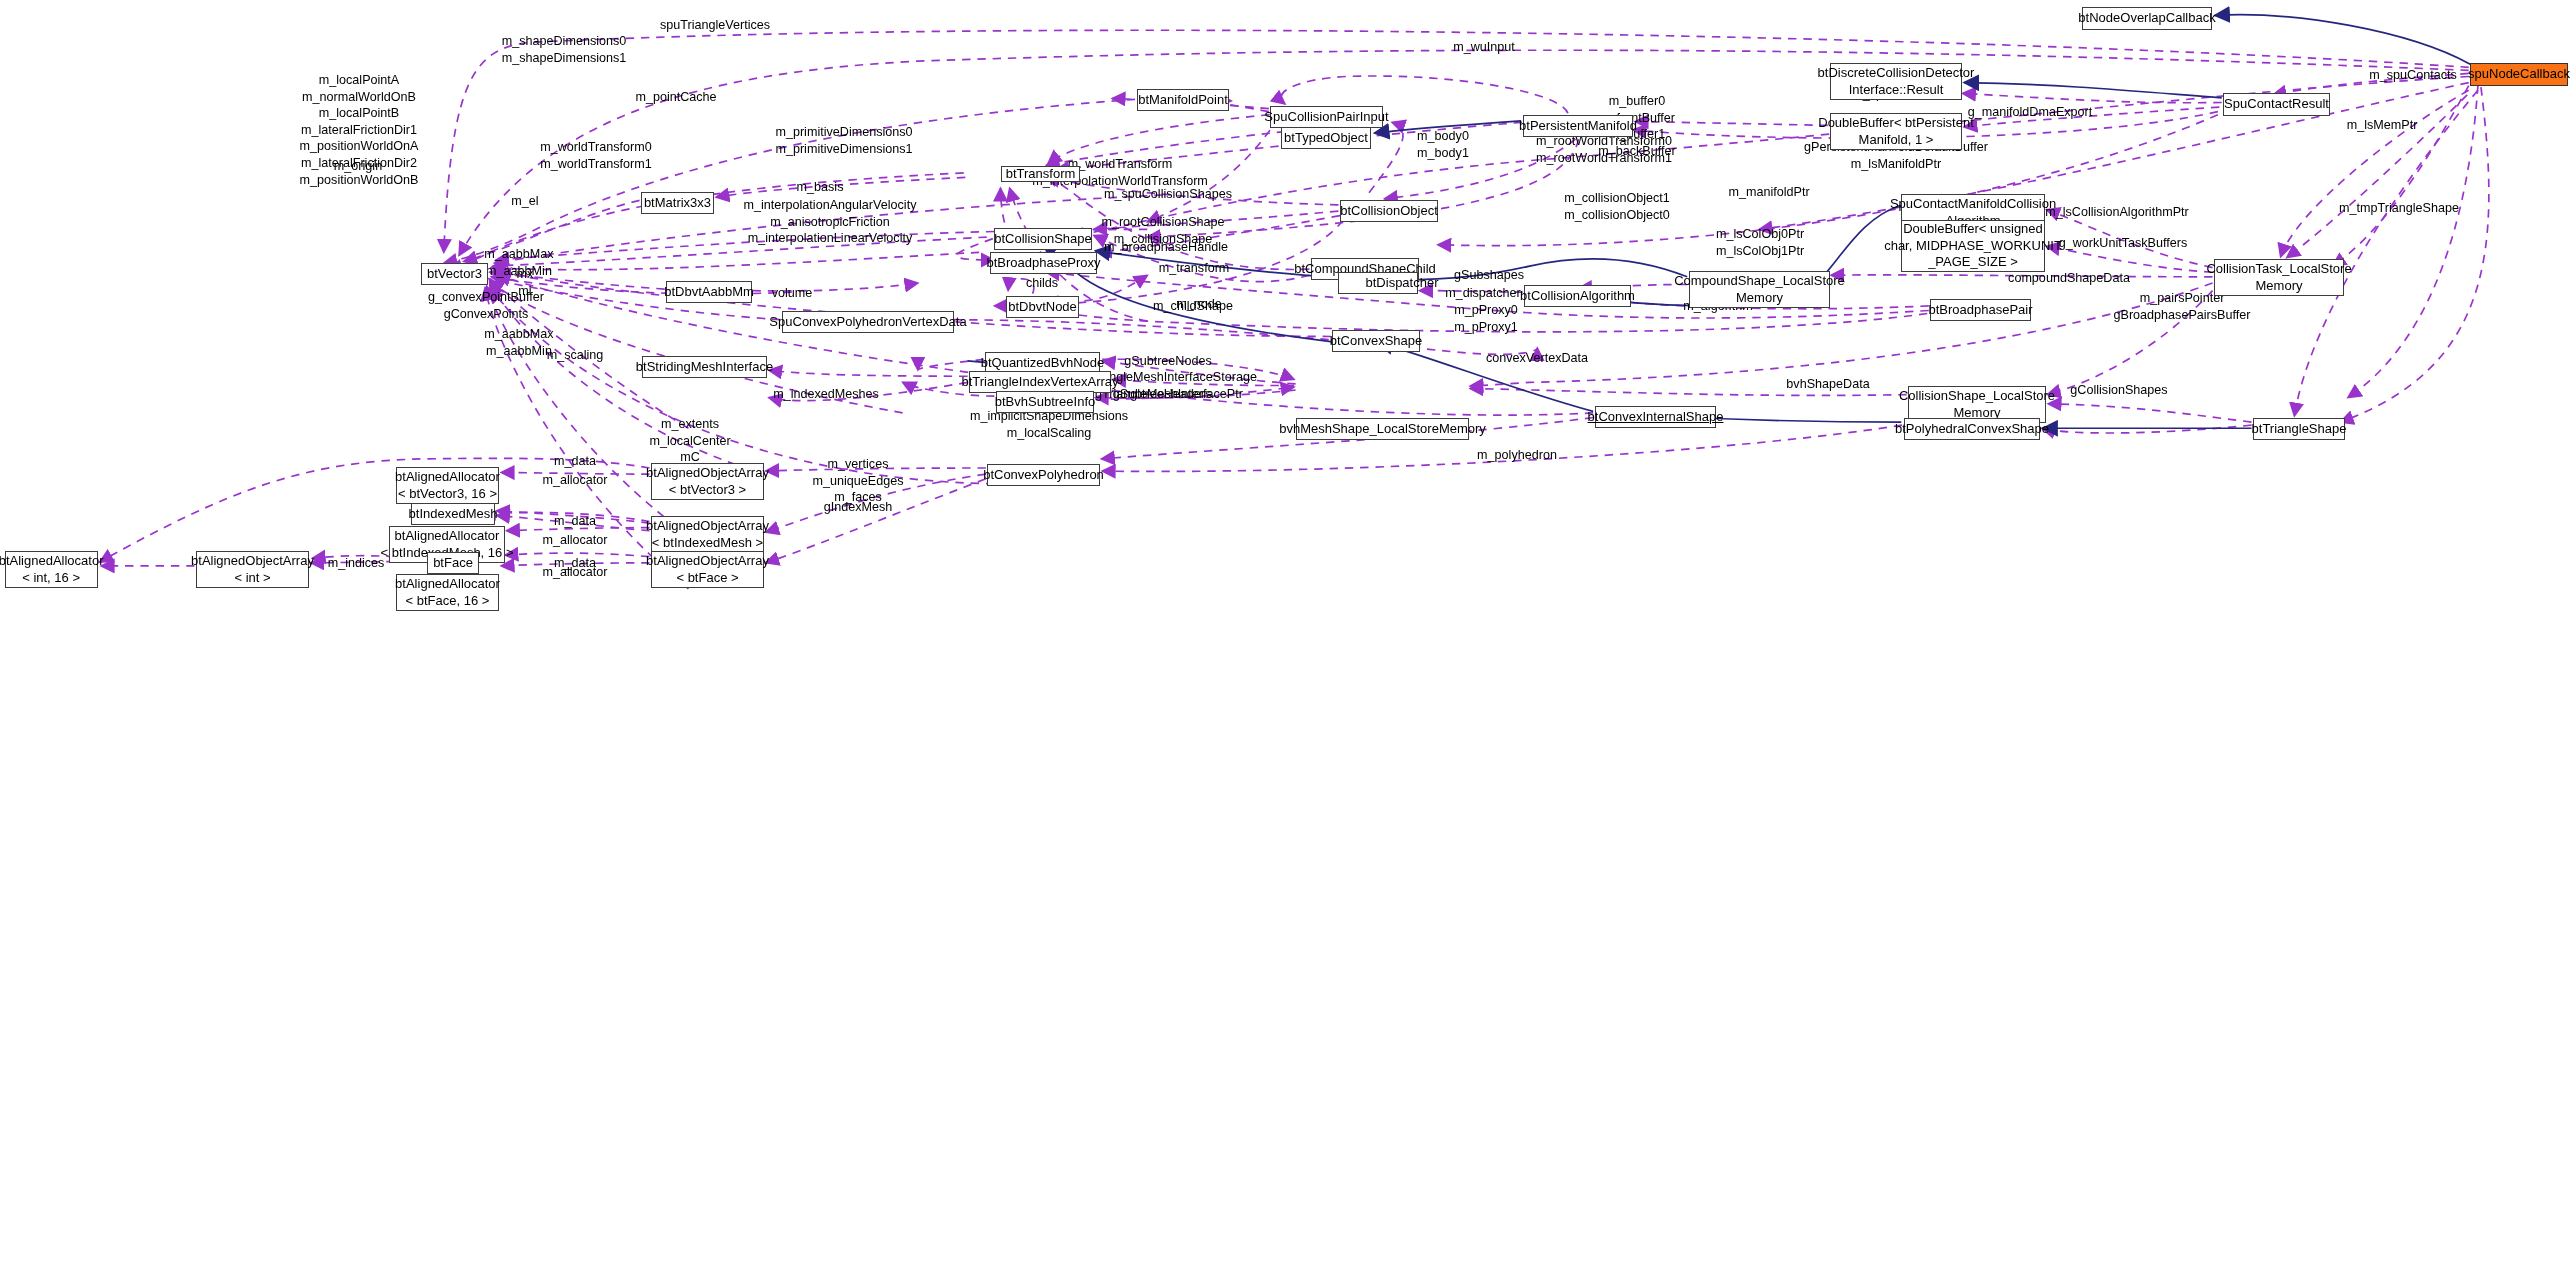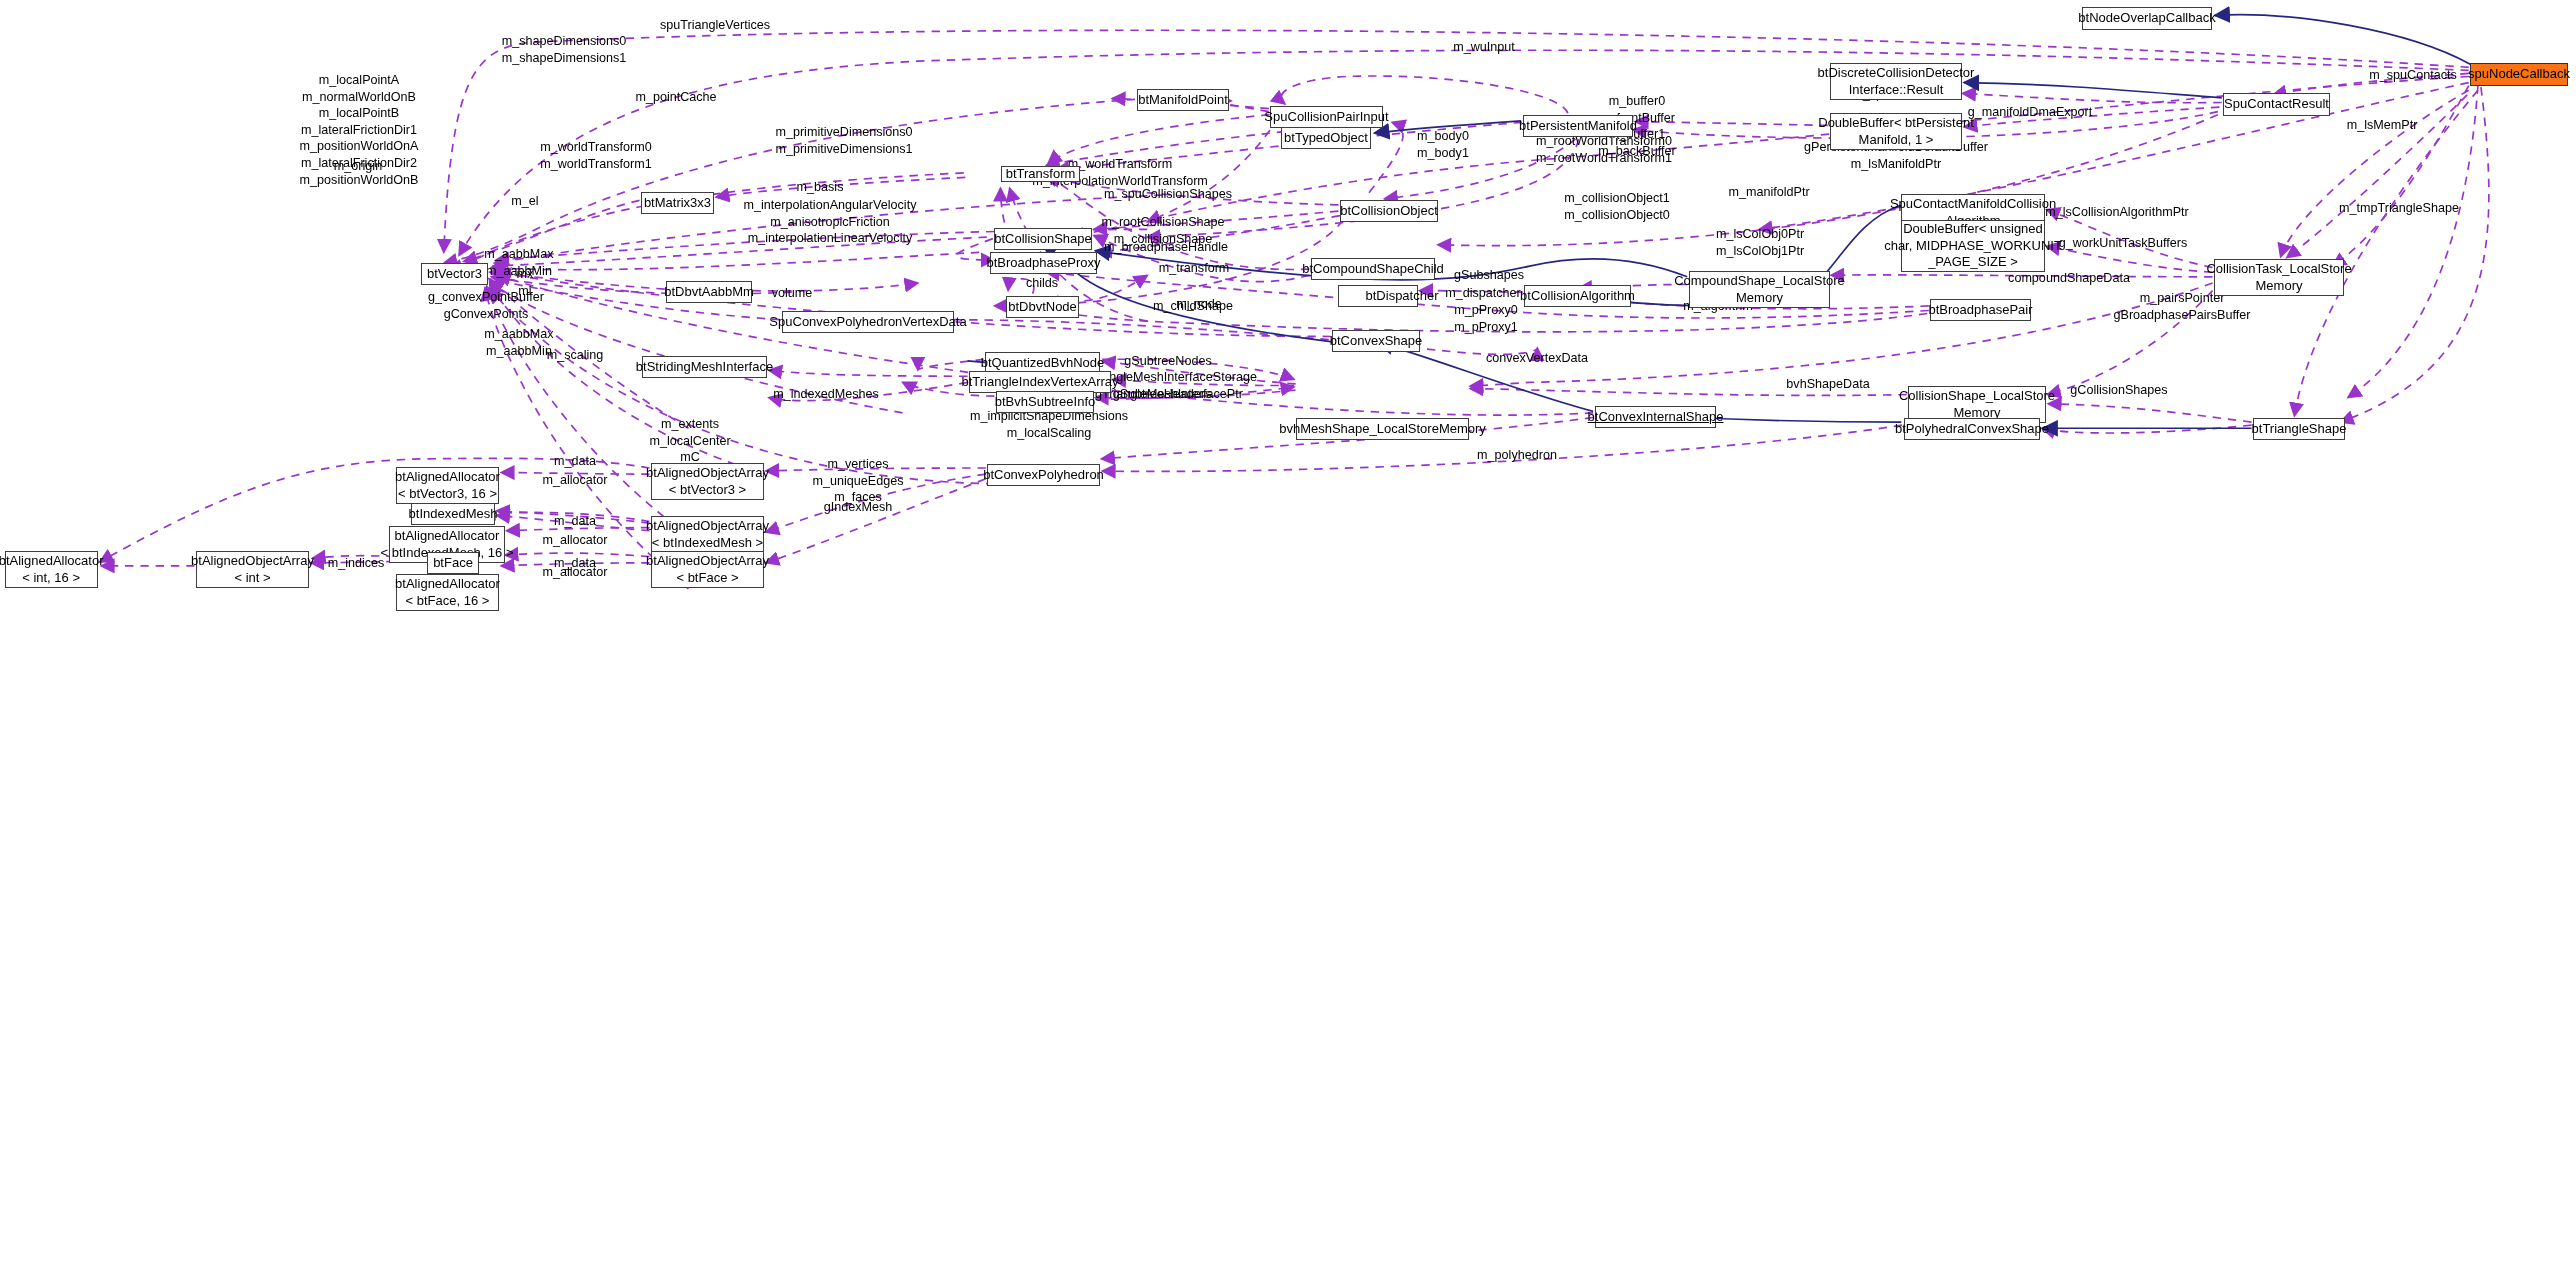--- a/index.html
+++ b/index.html
@@ -228,25 +228,25 @@
       <div class="node thick" style="left: 1901px; top: 194px; width: 144px; height: 37px;">SpuContactManifoldCollision
 Algorithm</div>
       <div class="node thick" style="left: 994px; top: 228px; width: 98px; height: 22px;">btCollisionShape</div>
       <div class="node thick" style="left: 1901px; top: 220px; width: 144px; height: 52px;">DoubleBuffer&lt; unsigned
 char, MIDPHASE_WORKUNIT
 _PAGE_SIZE &gt;</div>
       <div class="node thick" style="left: 990px; top: 252px; width: 107px; height: 22px;">btBroadphaseProxy</div>
       <div class="node thick" style="left: 421px; top: 263px; width: 67px; height: 22px;">btVector3</div>
       <div class="node thick" style="left: 2214px; top: 259px; width: 130px; height: 37px;">CollisionTask_LocalStore
 Memory</div>
-      <div class="node thick" style="left: 1311px; top: 258px; width: 124px; height: 22px;">btCompoundShapeChild</div>
+      <div class="node thick" style="left: 1311px; top: 258px; width: 108px; height: 22px;">btCompoundShapeChild</div>
       <div class="node thick" style="left: 1689px; top: 271px; width: 141px; height: 37px;">CompoundShape_LocalStore
 Memory</div>
       <div class="node thick" style="left: 666px; top: 281px; width: 86px; height: 22px;">btDbvtAabbMm</div>
-      <div class="node thick" style="left: 1338px; top: 285px; width: 80px; height: 22px; padding-left: 48px;">btDispatcher</div>
+      <div class="node thick" style="left: 1338px; top: 272px; width: 80px; height: 22px; padding-left: 48px;">btDispatcher</div>
       <div class="node thick" style="left: 1524px; top: 285px; width: 107px; height: 22px;">btCollisionAlgorithm</div>
       <div class="node thick" style="left: 1930px; top: 299px; width: 101px; height: 22px;">btBroadphasePair</div>
       <div class="node thick" style="left: 1006px; top: 296px; width: 73px; height: 22px;">btDbvtNode</div>
       <div class="node thick" style="left: 782px; top: 311px; width: 172px; height: 22px;">SpuConvexPolyhedronVertexData</div>
       <div class="node thick" style="left: 1332px; top: 330px; width: 88px; height: 22px;">btConvexShape</div>
       <div class="node thick" style="left: 985px; top: 352px; width: 115px; height: 22px;">btQuantizedBvhNode</div>
       <div class="node thick" style="left: 642px; top: 356px; width: 125px; height: 22px;">btStridingMeshInterface</div>
       <div class="node thick" style="left: 969px; top: 371px; width: 142px; height: 22px;">btTriangleIndexVertexArray</div>
       <div class="node thick" style="left: 1296px; top: 378px; width: 173px; height: 22px; margin-top: 40px;">bvhMeshShape_LocalStoreMemory</div>
       <div class="node thick" style="left: 996px; top: 391px; width: 98px; height: 22px;">btBvhSubtreeInfo</div>

